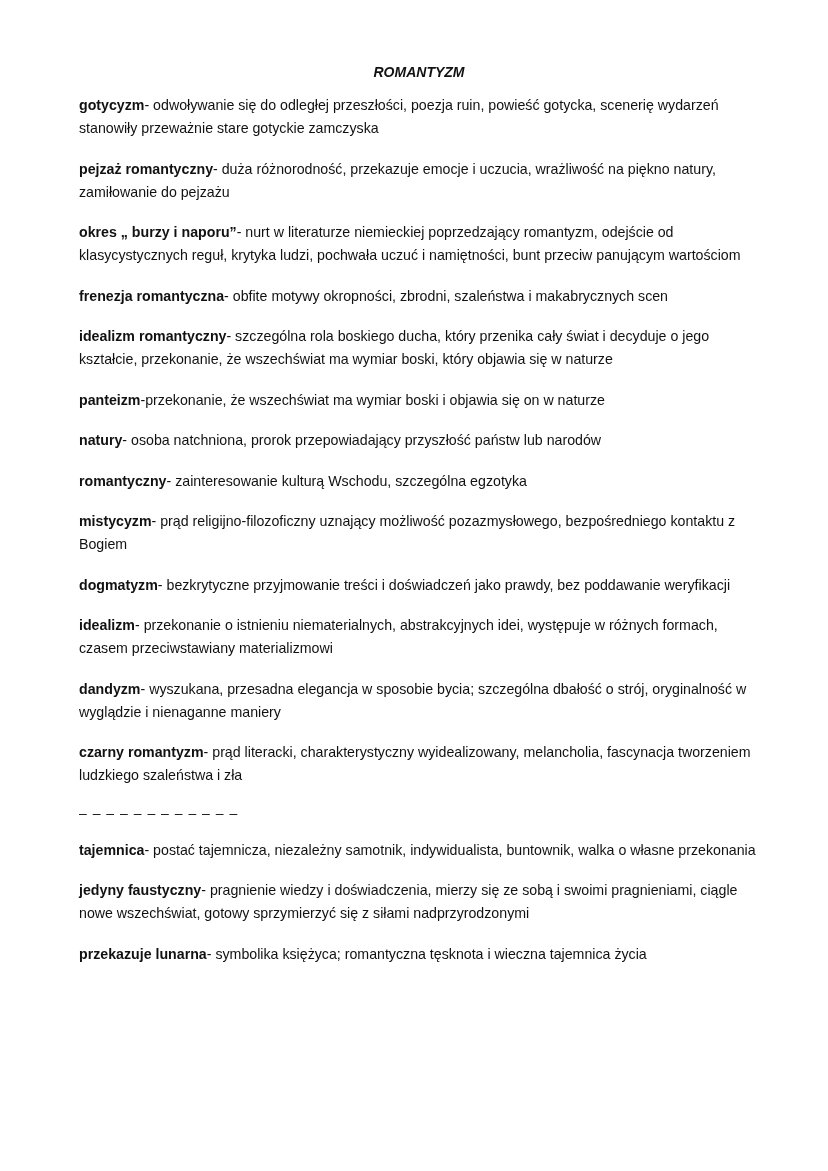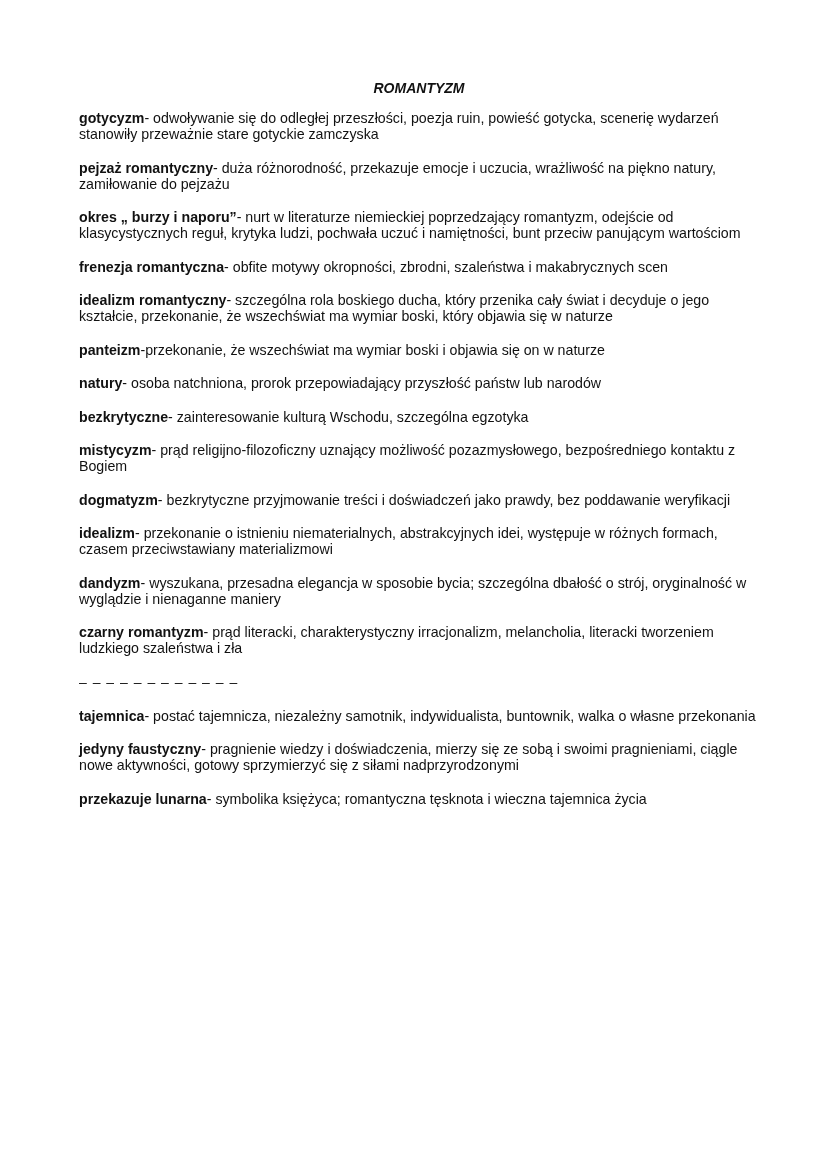--- a/index.html
+++ b/index.html
@@ -11,34 +11,34 @@
       width: 828px;
       height: 1171px;
       position: relative;
       overflow: hidden;
       font-family: "Liberation Sans", sans-serif;
       color: #111111;
     }
     .page {
       position: absolute;
       left: 79px;
-      top: 80px;
+      top: 64px;
       width: 680px;
     }
     .title {
       text-align: center;
       font-weight: bold;
       font-style: italic;
       font-size: 14px;
       margin: 0 0 13px 0;
       line-height: 17px;
     }
     .entry {
       font-size: 14.2px;
-      line-height: 16px;
+      line-height: 23px;
       margin: 0 0 17.5px 0;
     }
     .term {
       font-weight: bold;
     }
     .separator {
       font-size: 14px;
       line-height: 16.5px;
       margin: 0 0 17.5px 0;
       letter-spacing: 1px;
@@ -66,42 +66,42 @@
   <div class="entry">
     <span class="term">idealizm romantyczny</span><span>- szczególna rola boskiego ducha, który przenika cały świat i decyduje o jego kształcie, przekonanie, że wszechświat ma wymiar boski, który objawia się w naturze</span>
   </div>
   <div class="entry">
     <span class="term">panteizm</span><span>-przekonanie, że wszechświat ma wymiar boski i objawia się on w naturze</span>
   </div>
   <div class="entry">
     <span class="term">natury</span><span>- osoba natchniona, prorok przepowiadający przyszłość państw lub narodów</span>
   </div>
   <div class="entry">
-    <span class="term">bezkrytyczne</span><span>- zainteresowanie kulturą Wschodu, szczególna egzotyka</span>
+    <span class="term">romantyczny</span><span>- zainteresowanie kulturą Wschodu, szczególna egzotyka</span>
   </div>
   <div class="entry">
     <span class="term">mistycyzm</span><span>- prąd religijno-filozoficzny uznający możliwość pozazmysłowego, bezpośredniego kontaktu z Bogiem</span>
   </div>
   <div class="entry">
     <span class="term">dogmatyzm</span><span>- bezkrytyczne przyjmowanie treści i doświadczeń jako prawdy, bez poddawanie weryfikacji</span>
   </div>
   <div class="entry">
     <span class="term">idealizm</span><span>- przekonanie o istnieniu niematerialnych, abstrakcyjnych idei, występuje w różnych formach, czasem przeciwstawiany materializmowi</span>
   </div>
   <div class="entry">
     <span class="term">dandyzm</span><span>- wyszukana, przesadna elegancja w sposobie bycia; szczególna dbałość o strój, oryginalność w wyglądzie i nienaganne maniery</span>
   </div>
   <div class="entry">
-    <span class="term">czarny romantyzm</span><span>- prąd literacki, charakterystyczny irracjonalizm, melancholia, literacki tworzeniem ludzkiego szaleństwa i zła</span>
+    <span class="term">czarny romantyzm</span><span>- prąd literacki, charakterystyczny wyidealizowany, melancholia, fascynacja tworzeniem ludzkiego szaleństwa i zła</span>
   </div>
 
   <div class="separator">– – – – – – – – – – – –</div>
 
   <div class="entry">
     <span class="term">tajemnica</span><span>- postać tajemnicza, niezależny samotnik, indywidualista, buntownik, walka o własne przekonania</span>
   </div>
   <div class="entry">
-    <span class="term">jedyny faustyczny</span><span>- pragnienie wiedzy i doświadczenia, mierzy się ze sobą i swoimi pragnieniami, ciągle nowe aktywności, gotowy sprzymierzyć się z siłami nadprzyrodzonymi</span>
+    <span class="term">jedyny faustyczny</span><span>- pragnienie wiedzy i doświadczenia, mierzy się ze sobą i swoimi pragnieniami, ciągle nowe wszechświat, gotowy sprzymierzyć się z siłami nadprzyrodzonymi</span>
   </div>
   <div class="entry">
     <span class="term">przekazuje lunarna</span><span>- symbolika księżyca; romantyczna tęsknota i wieczna tajemnica życia</span>
   </div>
 </div>
 
 </body></html>

